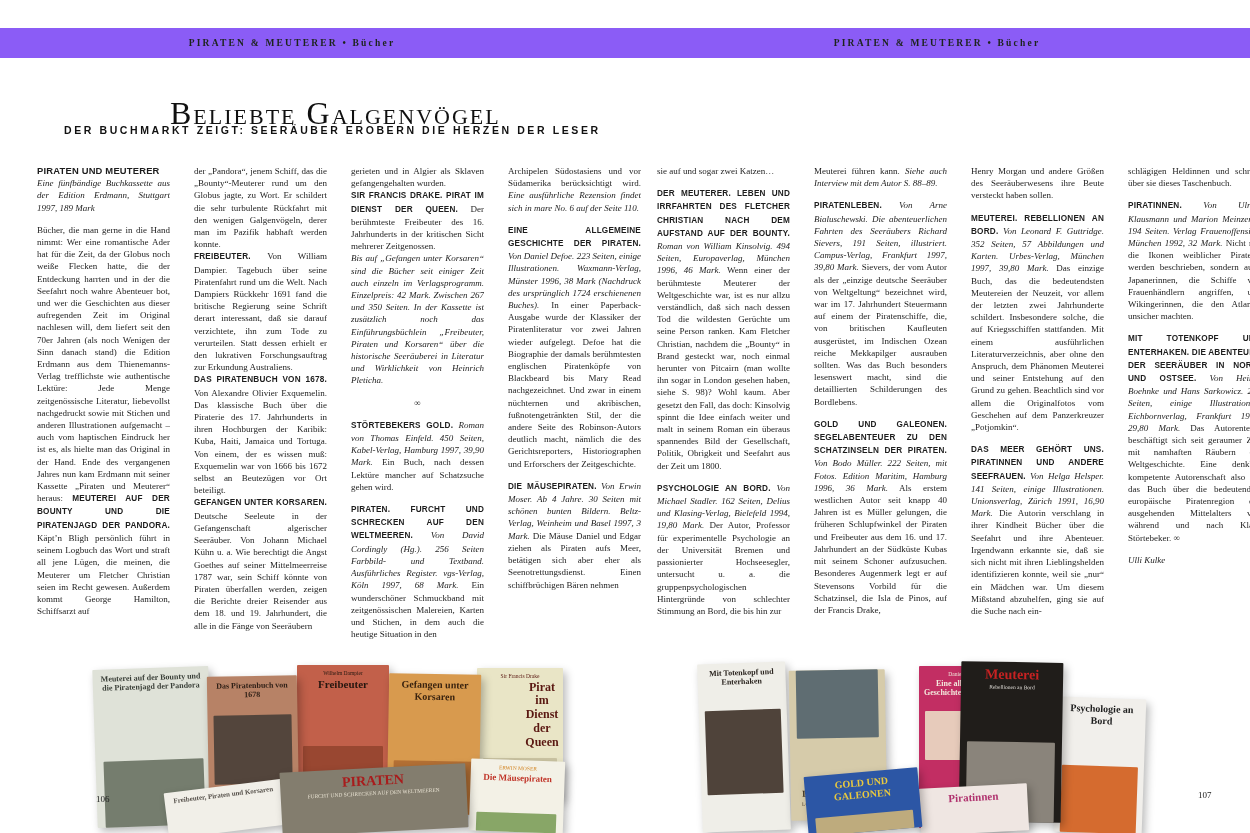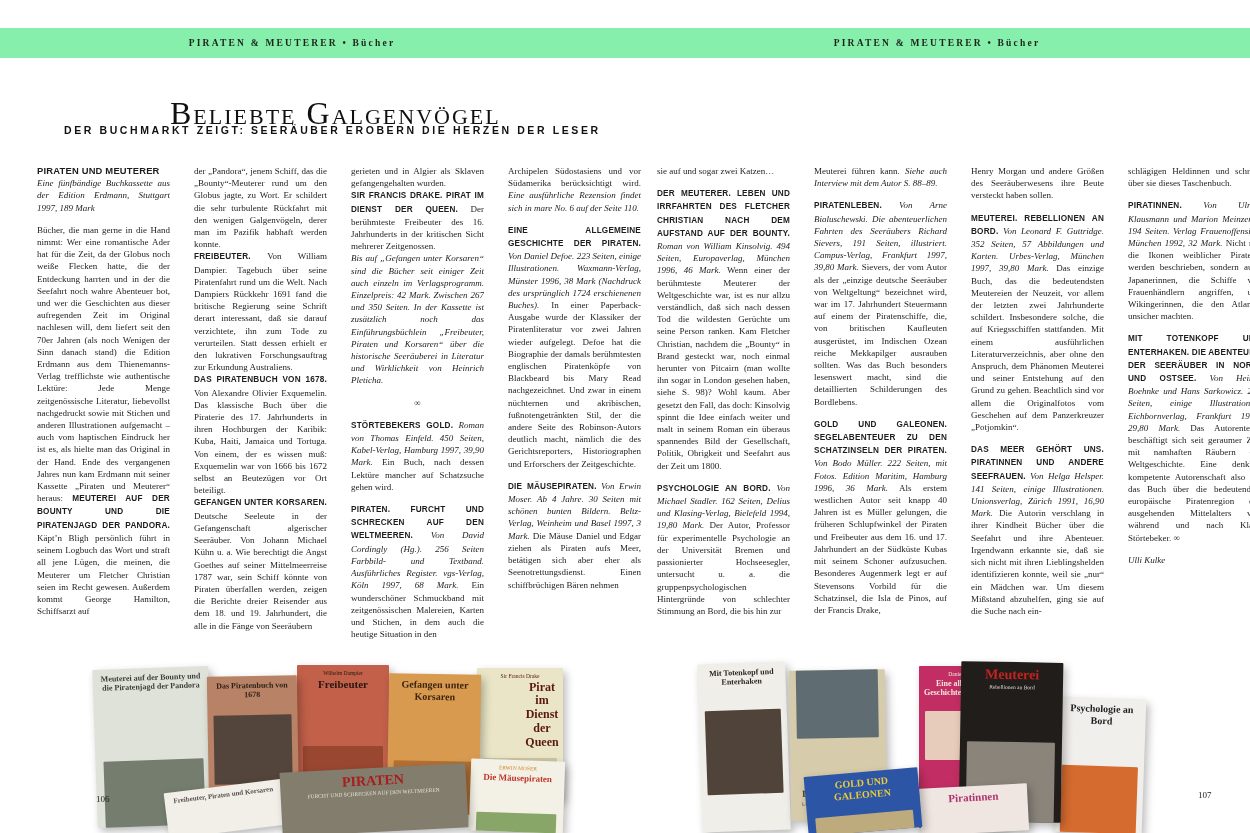--- a/index.html
+++ b/index.html
@@ -42,21 +42,21 @@
   .b-text{position:absolute;top:5px;left:4px;right:4px;text-align:center;z-index:1;}
   .b-text.at-bottom{top:auto;bottom:7px;}
   .b-author{font-family:"Liberation Serif",serif;font-size:5.5px;line-height:1.2;margin-bottom:1px;color:#333;}
   .b-title{font-family:"Liberation Serif",serif;font-weight:bold;font-size:8px;line-height:1.15;}
   .b-sub{font-family:"Liberation Serif",serif;font-size:5.5px;line-height:1.2;margin-top:1px;color:#444;}
 </style>
 </head>
 <body>
 
 <div class="spread">
-  <div class="band" style="background: #86efac;">
+  <div class="band" style="background: #8b5cf6;">
     <span class="band-label pos-left">PIRATEN &amp; MEUTERER • Bücher</span>
     <span class="band-label pos-right">PIRATEN &amp; MEUTERER • Bücher</span>
   </div>
 
   <h1 class="title">Beliebte Galgenvögel</h1>
   <div class="subtitle">DER BUCHMARKT ZEIGT: SEERÄUBER EROBERN DIE HERZEN DER LESER</div>
 
   <div class="columns left-page">
       <div class="col">
         <p class="blk"><span class="b1">PIRATEN UND MEUTERER</span></p>

